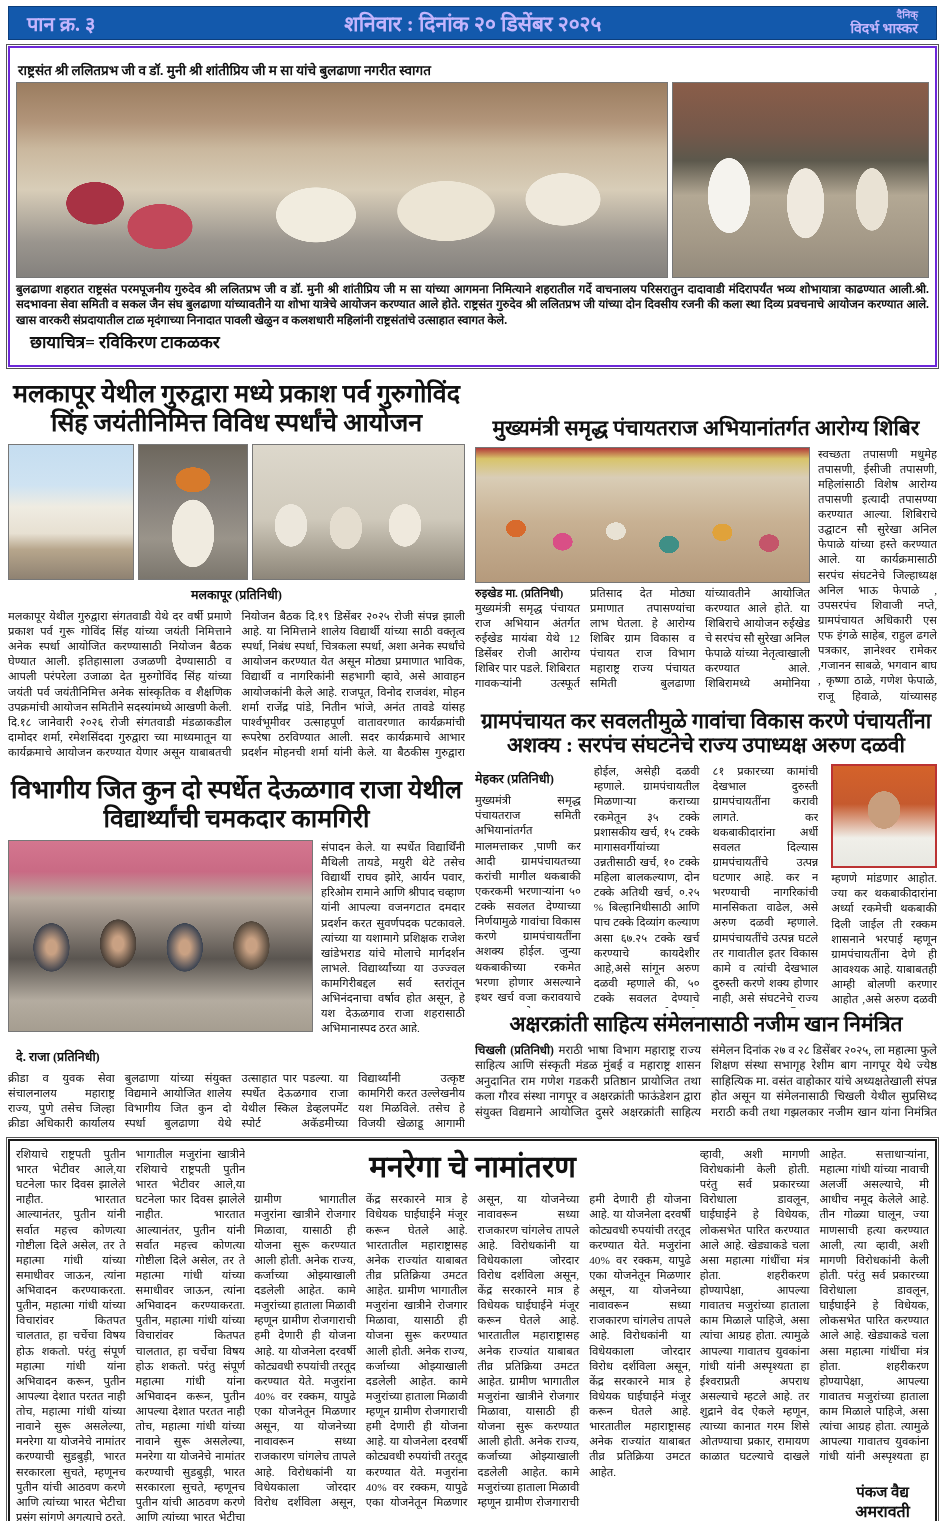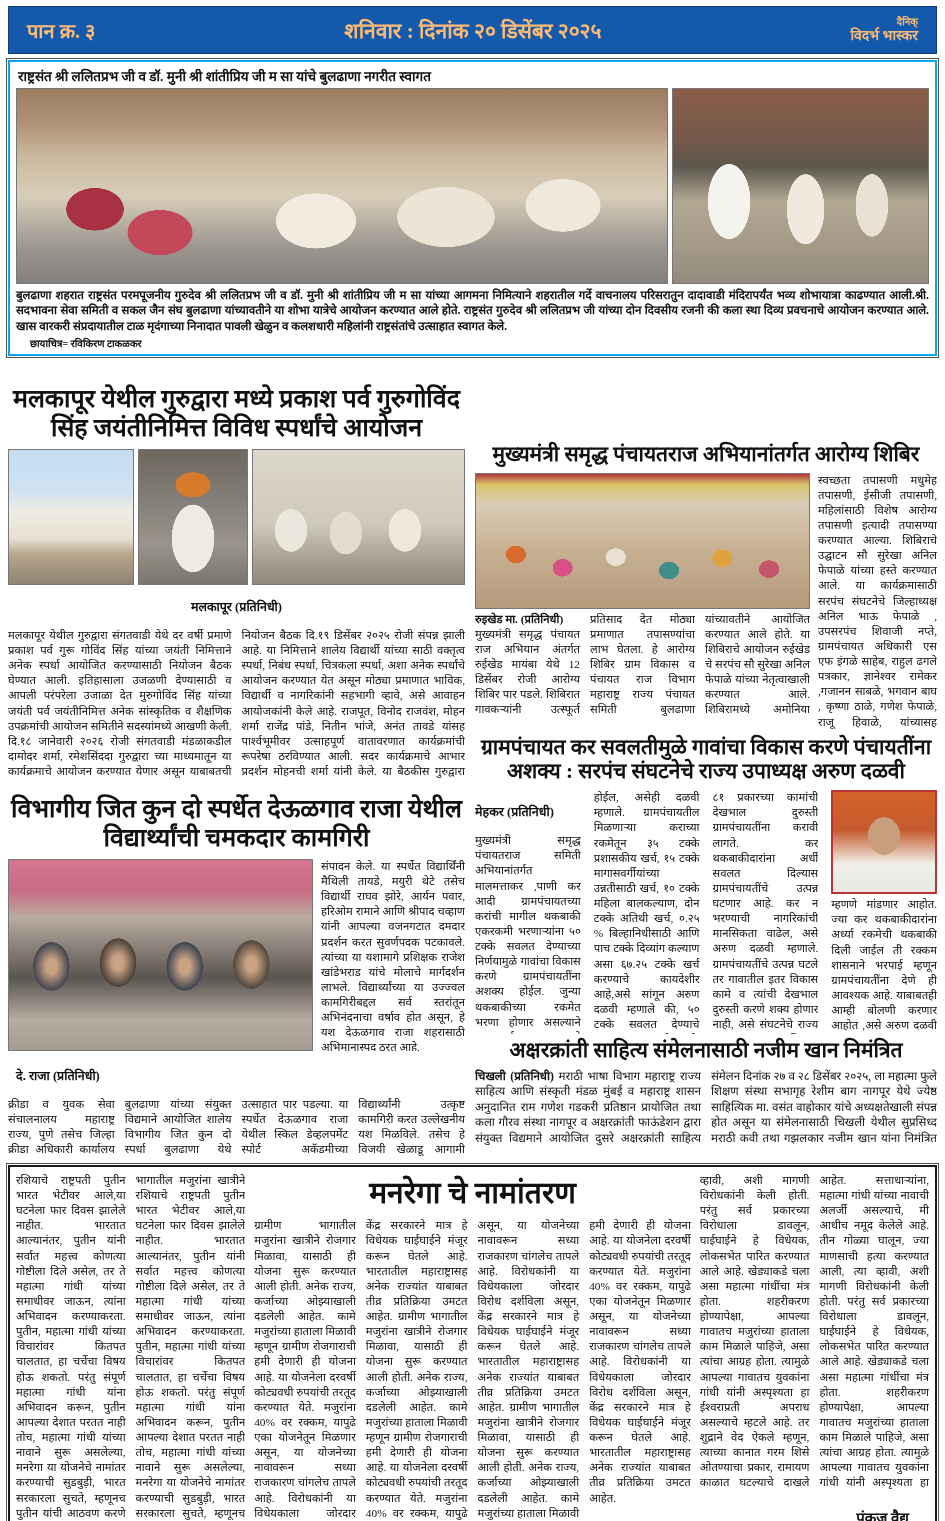--- a/index.html
+++ b/index.html
@@ -1,56 +1,56 @@
 <!DOCTYPE html>
 <html><head>
 <meta charset="utf-8">
 <style>
   html,body{margin:0;padding:0;background:#e8e8e8;}
   *{box-sizing:border-box;}
   .page{width:945px;height:1521px;margin:0 auto;background:#ffffff;position:relative;
         font-family:"Liberation Serif","DejaVu Serif",serif;color:#111;overflow:hidden;padding:6px 8px;}
   
-  .topbar{height:48px;background:#1359ac;border:1px solid #0c3e7c;color:#fdba74;
+  .topbar{height:34px;background:#1359ac;border:1px solid #0c3e7c;color:#c4b5fd;
           display:flex;align-items:center;justify-content:space-between;padding:0 18px;margin-bottom:6px;}
   .topbar .pageno{font-size:20px;font-weight:bold;}
   .topbar .date{font-size:21px;font-weight:bold;}
   .masthead{text-align:right;line-height:1;}
   .masthead .small{font-size:10px;font-weight:bold;display:block;}
   .masthead .big{font-size:14px;font-weight:bold;}
   
-  .leadbox{border:2px solid #0ea5e9;outline:1px solid #555;outline-offset:1px;
-           padding:4px 6px;margin-bottom:24px;}
+  .leadbox{border:2px solid #6d28d9;outline:1px solid #555;outline-offset:1px;
+           padding:12px 6px;margin-bottom:8px;}
   .kicker{font-size:13.5px;font-weight:bold;margin:1px 0 3px 2px;}
   .leadphotos{display:flex;gap:4px;height:196px;}
   .photo{border:1px solid #777;flex-shrink:0;}
   .ph-lead-l{flex:2.55;
     background:
       radial-gradient(46px 34px at 12% 62%,#a83244 62%,transparent 63%),
       radial-gradient(52px 36px at 22% 74%,#c2485a 62%,transparent 63%),
       radial-gradient(64px 44px at 46% 68%,#f1ecdf 62%,transparent 63%),
       radial-gradient(78px 48px at 66% 66%,#ece5d5 62%,transparent 63%),
       radial-gradient(60px 42px at 84% 60%,#efe9dc 62%,transparent 63%),
       linear-gradient(180deg,#9b7d60 0%,#b2957a 20%,#cab89e 34%,#d8cdb8 55%,#9a958e 82%,#84817d 100%);}
   .ph-lead-r{flex:1;
     background:
       radial-gradient(34px 60px at 22% 58%,#f5f3ee 62%,transparent 63%),
       radial-gradient(30px 56px at 52% 62%,#efe9de 62%,transparent 63%),
       radial-gradient(26px 50px at 78% 60%,#e9e2d4 62%,transparent 63%),
       linear-gradient(180deg,#8a5d49 0%,#74584a 26%,#5c584c 40%,#b3a894 58%,#a59a88 80%,#938a7c 100%);}
   .leadcap{font-size:11.6px;font-weight:bold;line-height:1.32;text-align:justify;margin-top:4px;}
-  .leadcredit{font-size:10px;font-weight:bold;margin:2px 0 0 14px;}
+  .leadcredit{font-size:17px;font-weight:bold;margin:2px 0 0 14px;}
   
   .cols-wrap{display:flex;gap:10px;align-items:flex-end;}
   .col-l{width:460px;}
   .col-r{width:465px;}
   .headline{font-weight:bold;text-align:center;line-height:1.18;margin:4px 2px 6px;}
   .h-xl{font-size:25px;}
   .h-lg{font-size:21px;}
-  .byline{font-weight:bold;font-size:12.5px;text-align:center;margin:13px 0;}
+  .byline{font-weight:bold;font-size:12.5px;text-align:center;margin:6px 0;}
   .body-txt{font-size:11.3px;line-height:1.34;text-align:justify;overflow:hidden;}
   .rule-cols{column-gap:10px;}
   
   .a1photos{display:flex;gap:4px;height:136px;margin:2px 0 4px;}
   .ph-gurudwara{width:126px;
     background:linear-gradient(180deg,#c5ddf0 0%,#cfe3f2 30%,#efece2 46%,#e7e0d2 66%,#b7a68c 78%,#8f8272 100%);}
   .ph-speaker{width:110px;
     background:
       radial-gradient(28px 20px at 50% 26%,#d77a2b 62%,transparent 63%),
       radial-gradient(34px 54px at 50% 66%,#f0ebe0 62%,transparent 63%),

